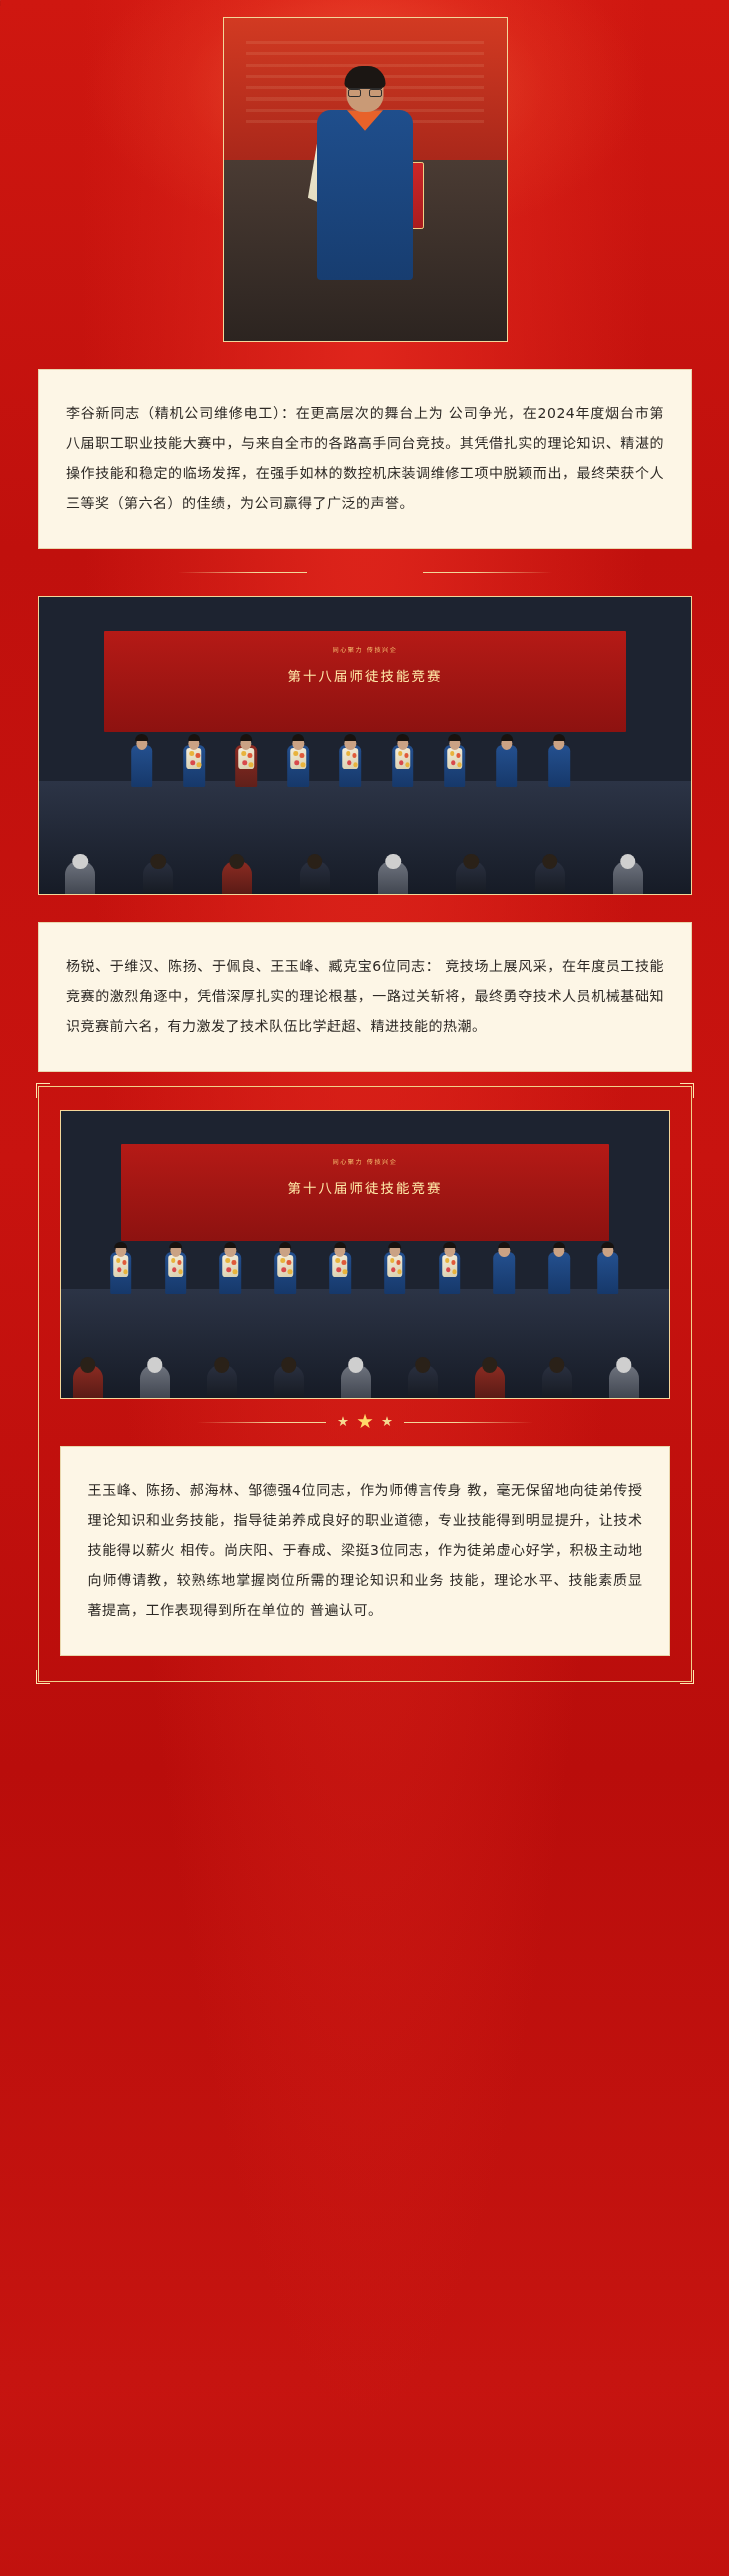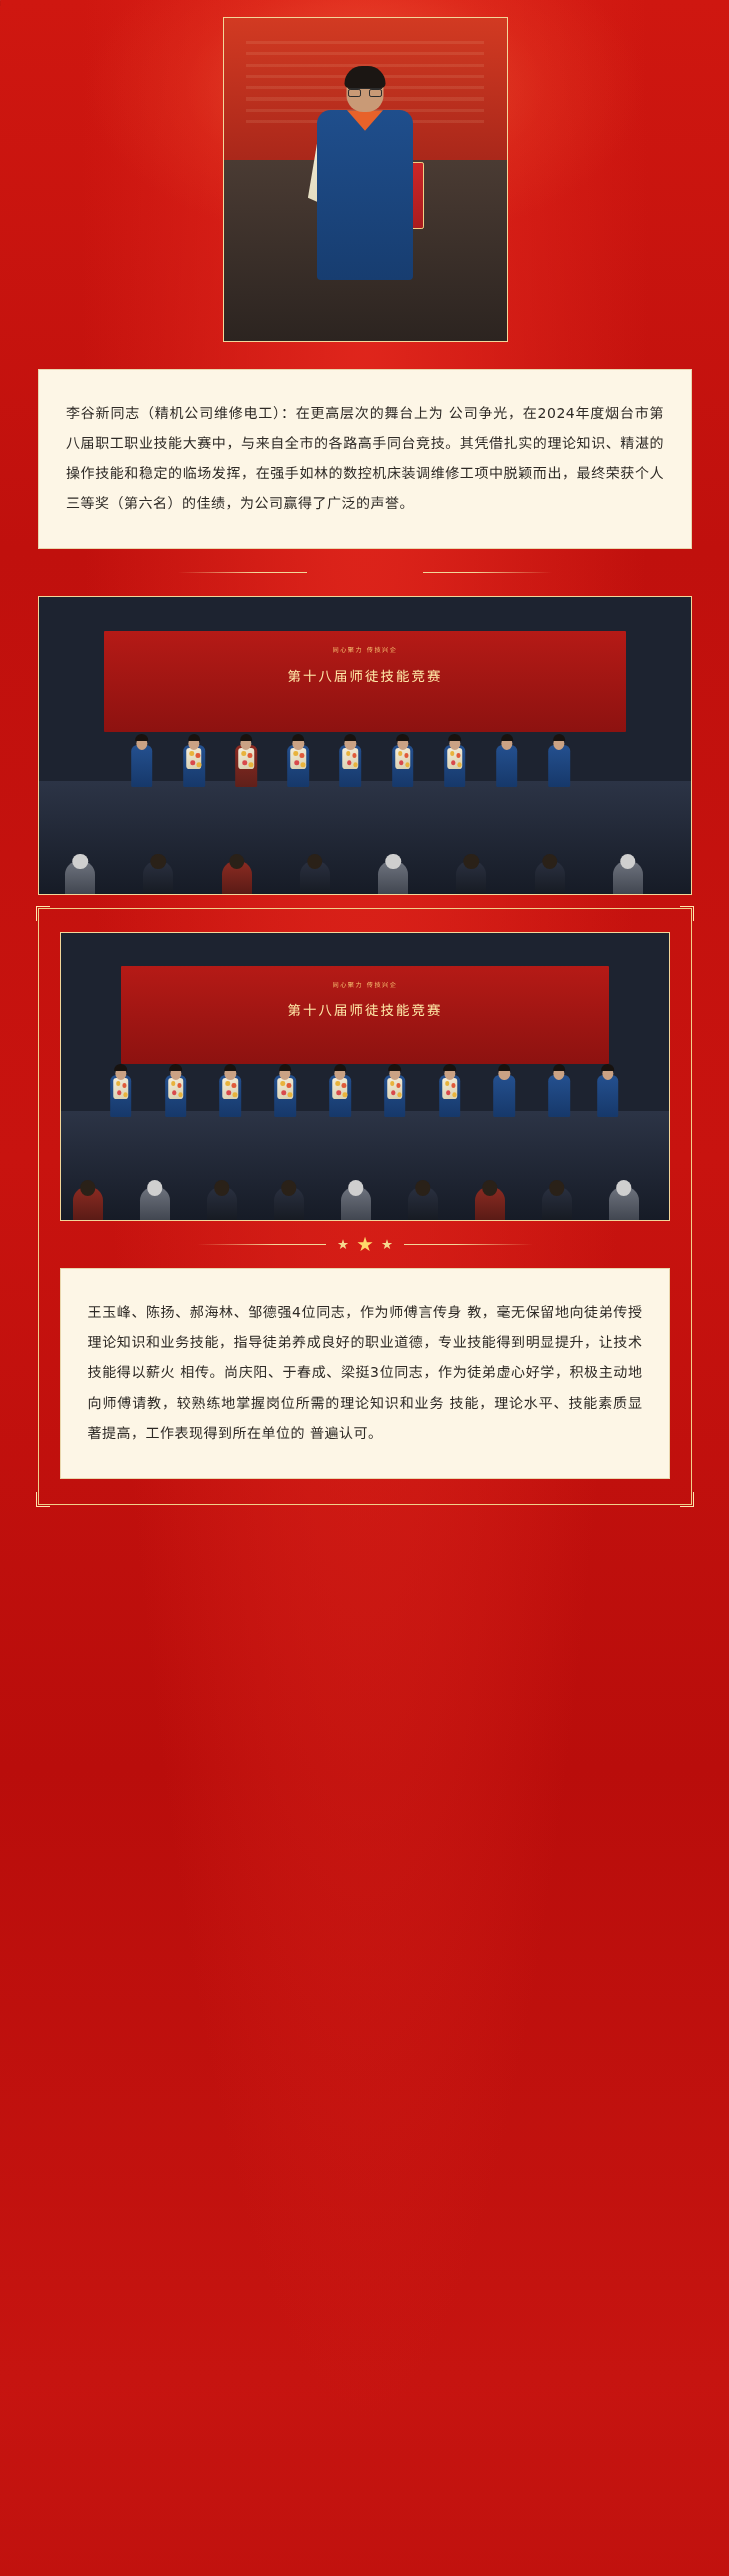--- a/index.html
+++ b/index.html
@@ -419,20 +419,23 @@
         <span class="aud" style="left:16%;"></span>
         <span class="aud redj" style="left:28%;"></span>
         <span class="aud" style="left:40%;"></span>
         <span class="aud light" style="left:52%;"></span>
         <span class="aud" style="left:64%;"></span>
         <span class="aud" style="left:76%;"></span>
         <span class="aud light" style="left:88%;"></span>
       </div>
     </div>
 
+    <div class="card">
+      <p>杨锐、于维汉、陈扬、于佩良、王玉峰、臧克宝6位同志：  竞技场上展风采，在年度员工技能竞赛的激烈角逐中，凭借深厚扎实的理论根基，一路过关斩将，最终勇夺技术人员机械基础知识竞赛前六名，有力激发了技术队伍比学赶超、精进技能的热潮。</p>
+    </div>
 
 
     <div class="frame">
       <span class="corner tl"></span>
       <span class="corner tr"></span>
       <span class="corner bl"></span>
       <span class="corner br"></span>
 
       <div class="photo photo-wide-2">
         <div class="stage"></div>

